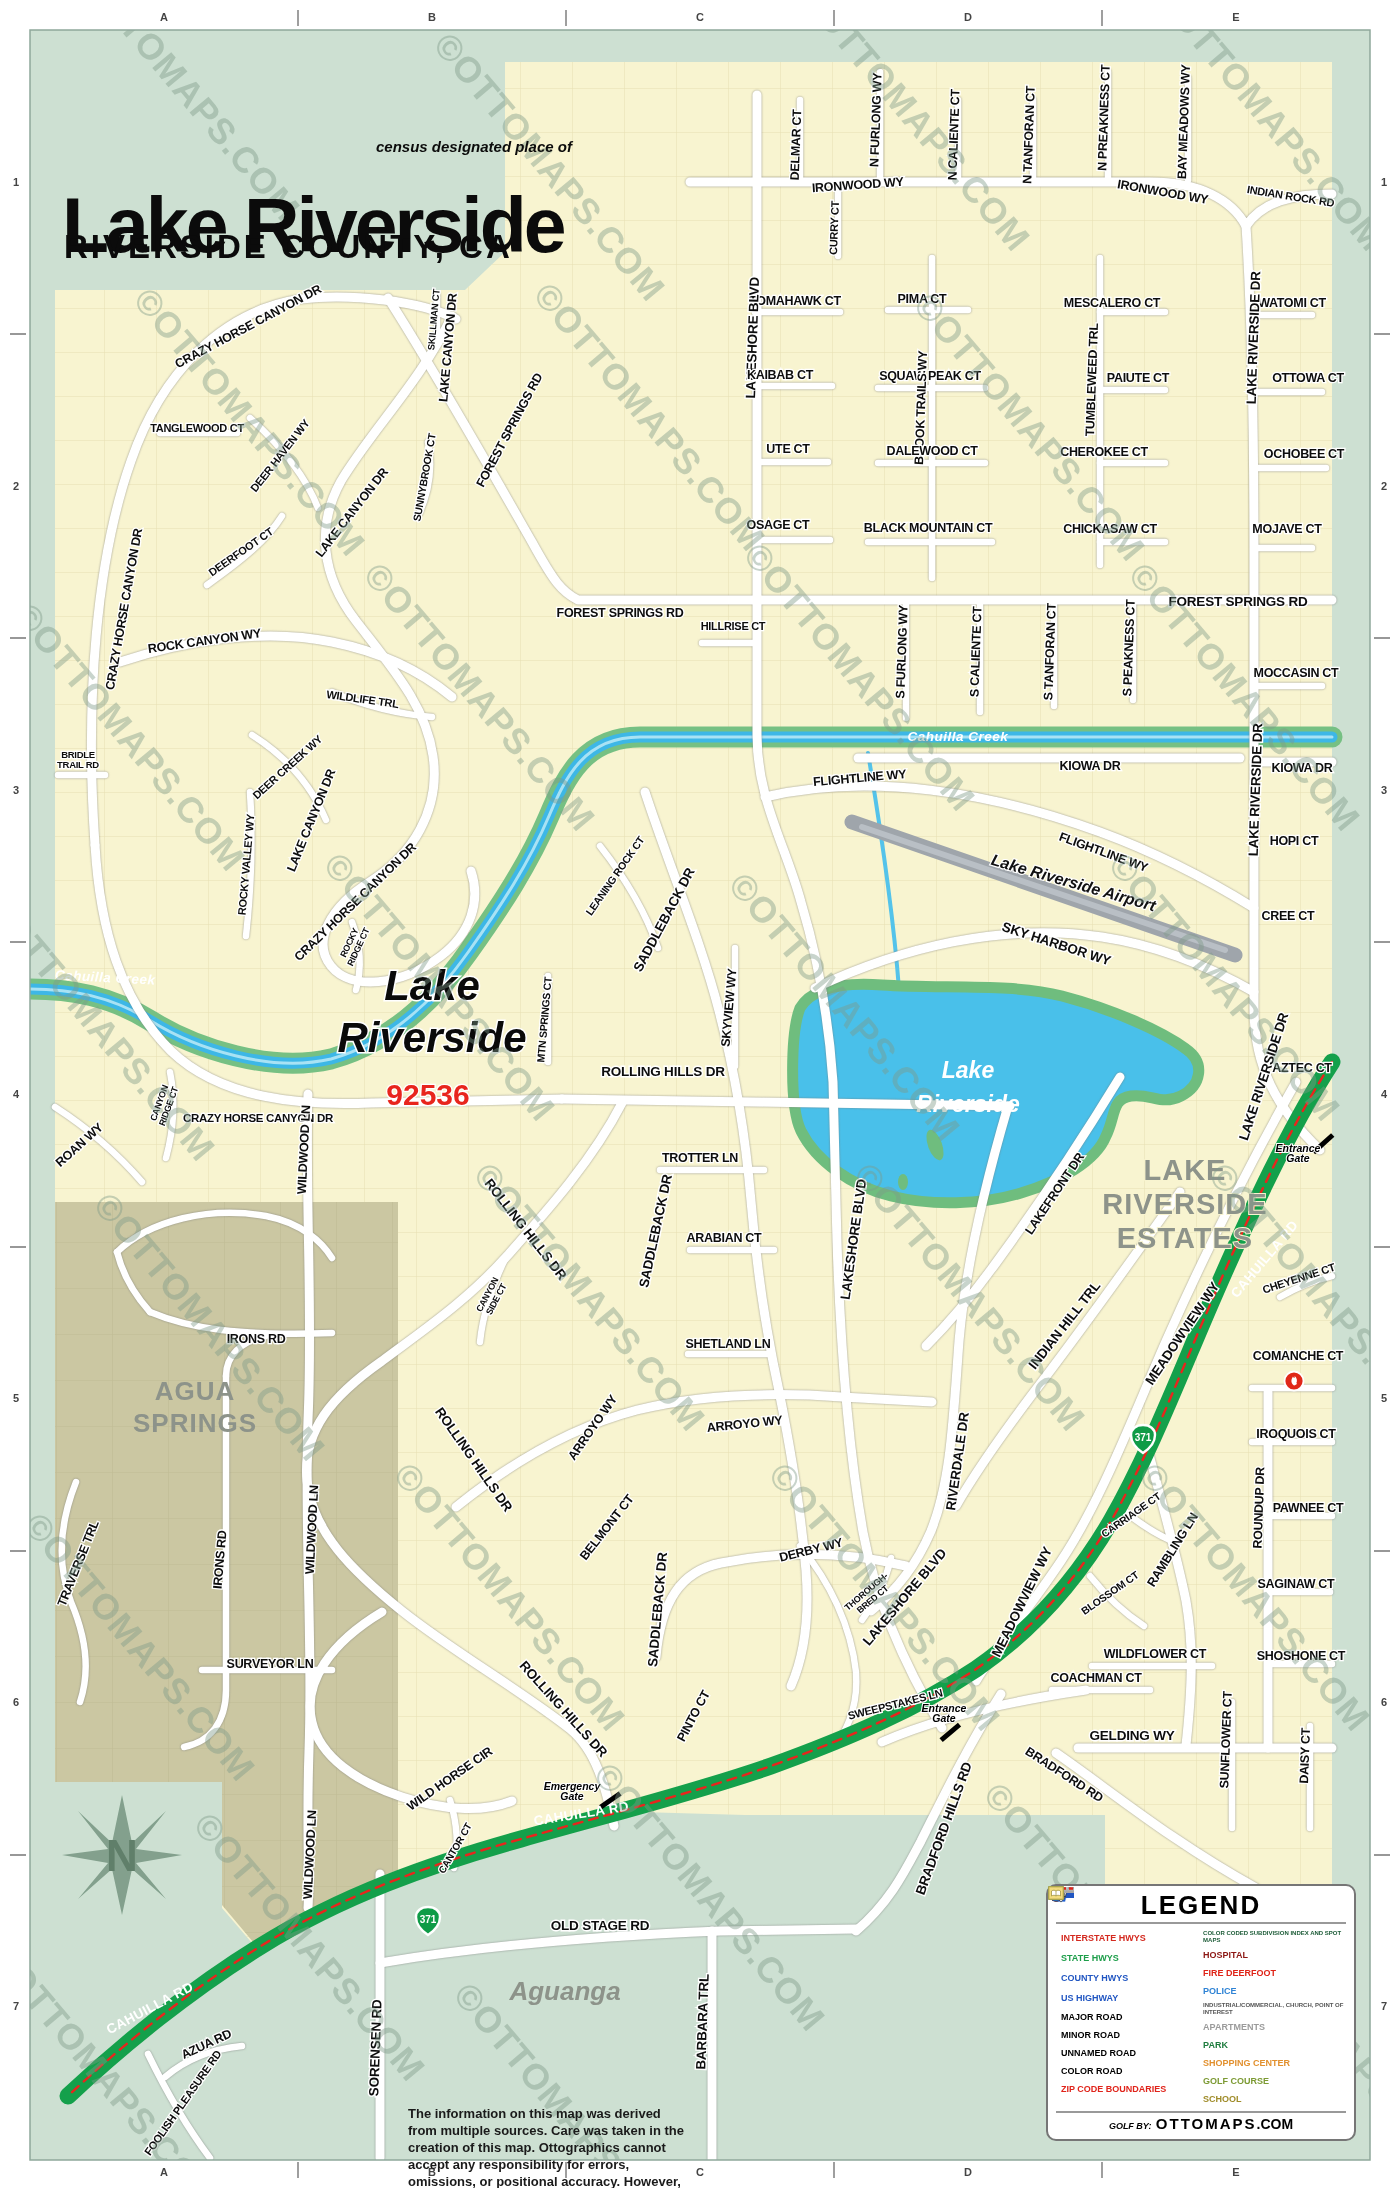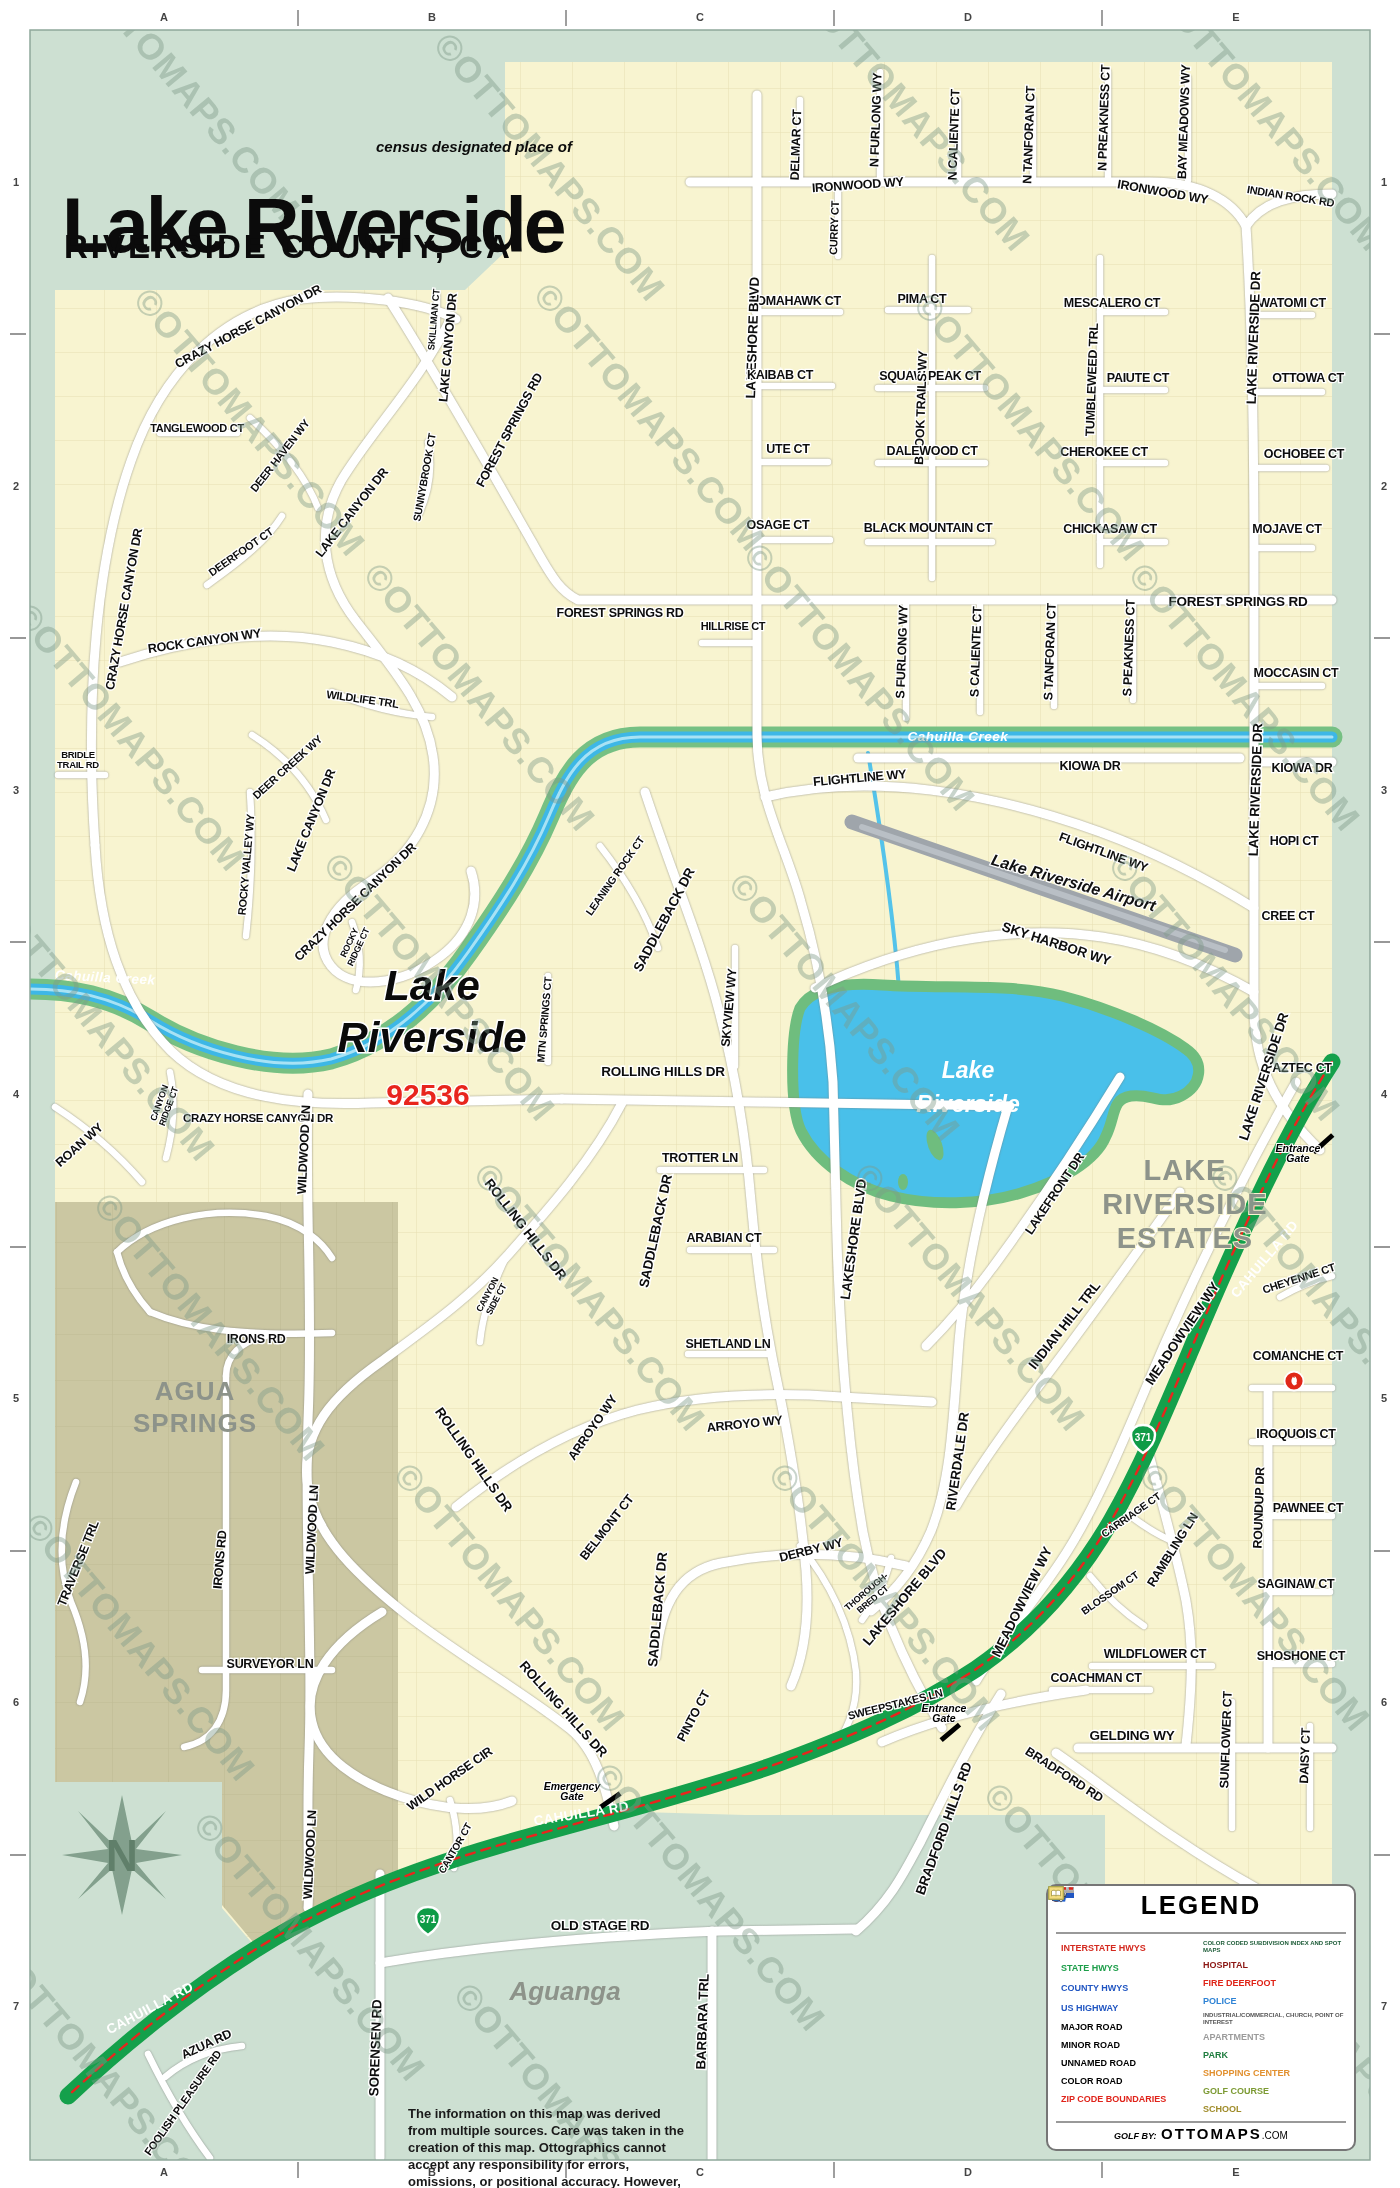--- a/index.html
+++ b/index.html
@@ -25,34 +25,34 @@
   .gridlbl{font-size:11px;fill:#444;font-weight:bold;text-anchor:middle;}
   .roads{filter:drop-shadow(0 0 1.2px rgba(120,120,120,.75));}
   
   #title{position:absolute;left:62px;top:86px;width:470px;color:#0b0b0b;}
   #title .kicker{position:absolute;left:314px;top:52px;width:260px;font-size:15px;font-weight:bold;font-style:italic;white-space:nowrap;}
   #title .main{position:absolute;left:0;top:50px;font-size:77px;font-weight:bold;letter-spacing:-3px;white-space:nowrap;margin-top:45px;}
   #title .sub{position:absolute;left:2px;top:142px;font-size:33px;font-weight:bold;letter-spacing:3px;white-space:nowrap;}
   
   #legend{position:absolute;left:1046px;top:1884px;width:310px;background:#fff;
     border:2px solid #767676;border-radius:10px;padding:4px 8px 6px 8px;box-sizing:border-box;}
-  #legend .ltitle{text-align:center;font-size:26px;font-weight:bold;letter-spacing:2px;border-bottom:2px solid #999;padding-bottom:11px;margin-bottom:4px;}
+  #legend .ltitle{text-align:center;font-size:26px;font-weight:bold;letter-spacing:2px;border-bottom:2px solid #999;padding-bottom:1px;margin-bottom:4px;}
   .lcols{display:flex;gap:6px;}
   .lcol{display:flex;flex-direction:column;}
   .lcol.left{width:138px;}
   .lcol.right{width:150px;}
   .lrow{display:flex;align-items:center;gap:5px;height:18px;}
   .lrow.tall{height:20px;}
   .ltext{font-size:9px;font-weight:bold;line-height:1;white-space:nowrap;}
   .ltext.tiny{font-size:6px;white-space:normal;line-height:1.1;}
   .licon{flex:0 0 auto;display:flex;align-items:center;justify-content:center;}
   #legend .credit{border-top:2px solid #999;margin-top:3px;padding-top:2px;text-align:center;white-space:nowrap;}
   #legend .credit .p{font-size:9px;font-style:italic;font-weight:bold;}
   #legend .credit .b{font-size:15px;font-weight:bold;letter-spacing:2px;}
-  #legend .credit .s{font-size:10px;font-weight:normal;}
+  #legend .credit .s{font-size:14px;font-weight:bold;}
   #disclaimer{position:absolute;left:408px;top:2106px;width:278px;font-size:13px;font-weight:bold;color:#1a1a1a;line-height:1.3;}
 </style>
 </head>
 <body>
 
 <div id="stage">
 
 <svg id="mapsvg" width="1400" height="2188" viewBox="0 0 1400 2188">
   <defs>
     <clipPath id="mapclip">

